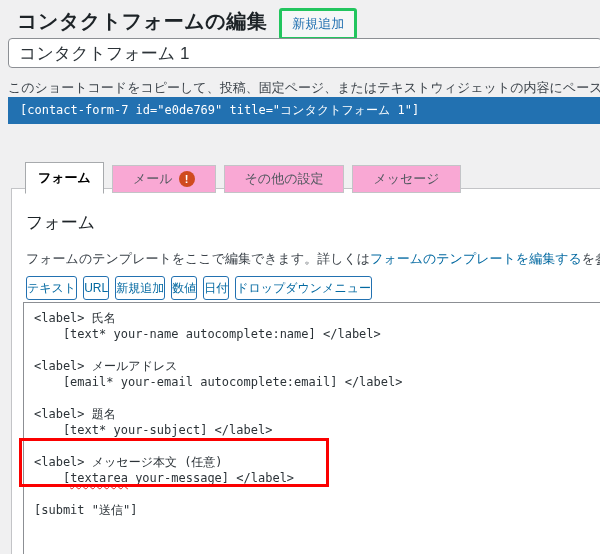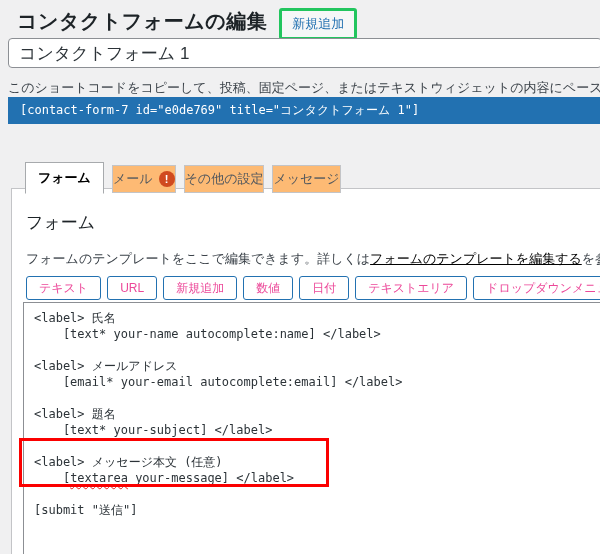--- a/index.html
+++ b/index.html
@@ -32,45 +32,45 @@
     position:absolute; left:8px; top:97px; width:594px; height:27px;
     background:#2271b1; color:#fff;
     font-family:"DejaVu Sans Mono","Liberation Mono",monospace;
     font-size:12px; line-height:27px; padding-left:12px;
     white-space:nowrap; overflow:hidden; cursor:text;
   }
   
   .tabs { position:absolute; left:25px; top:162px; display:flex; align-items:flex-end; gap:8px; z-index:3; }
   .tab {
     display:flex; align-items:center; gap:6px;
-    background:#fdba74; border:1px solid #c3c4c7;
-    padding:4px 0; font-size:13px; color:#50575e; cursor:pointer; white-space:nowrap;
+    background:#f9a8d4; border:1px solid #c3c4c7;
+    padding:4px 20px; font-size:13px; color:#50575e; cursor:pointer; white-space:nowrap;
   }
   .tab.active {
     background:#fff; border-color:#a7aaad; border-bottom-color:#fff;
     color:#000; font-weight:700; padding:6px 12px; margin-bottom:-1px;
   }
   .badge {
     display:inline-block; width:16px; height:16px; border-radius:50%;
     background:#d04a1f; color:#fff; font-weight:700; font-size:11px;
     line-height:16px; text-align:center;
   }
   
   .panel {
     position:absolute; left:11px; top:188px; width:595px; height:400px;
     background:#fff; border:1px solid #c3c4c7; z-index:1;
   }
   .panel-heading { margin:22px 0 0 14px; font-size:17px; font-weight:400; color:#1d2327; }
   .panel-desc { margin:16px 0 0 14px; font-size:13px; color:#3c434a; white-space:nowrap; }
-  .panel-desc a { color:#000000; text-decoration:underline; cursor:pointer; }
+  .panel-desc a { color:#0369a1; cursor:pointer; }
   .tag-buttons { display:flex; gap:6px; margin:8px 0 0 14px; white-space:nowrap; }
   .tag-btn {
-    font-family:inherit; font-size:12px; color:#ec4899;
+    font-family:inherit; font-size:12px; color:#0369a1;
     background:#fff; border:1px solid #2271b1; border-radius:3px;
-    padding:4px 12px; cursor:pointer; flex:0 0 auto; line-height:14px;
+    padding:4px 0; cursor:pointer; flex:0 0 auto; line-height:14px;
   }
   
   .code-editor {
     margin:2px 0 0 11px; width:600px; height:300px;
     background:#fff; border:1px solid #8c8f94;
     padding:7px 10px; cursor:text; overflow:hidden;
   }
   .code-line {
     font-family:"DejaVu Sans Mono","Liberation Mono",monospace;
     font-size:12px; line-height:16px; min-height:16px;
@@ -122,21 +122,20 @@
   <h2 class="panel-heading">フォーム</h2>
 
   <p class="panel-desc"><span>フォームのテンプレートをここで編集できます。詳しくは</span><a>フォームのテンプレートを編集する</a><span>を参照。</span></p>
 
   <div class="tag-buttons">
     <button class="tag-btn">テキスト</button>
     <button class="tag-btn">URL</button>
     <button class="tag-btn">新規追加</button>
     <button class="tag-btn">数値</button>
     <button class="tag-btn">日付</button>
-    <button class="tag-btn">テキストエリア</button>
     <button class="tag-btn">ドロップダウンメニュー</button>
 
   </div>
 
   <div class="code-editor">
     <div class="code-line">&lt;label&gt; 氏名</div>
     <div class="code-line">    [text* your-name autocomplete:name] &lt;/label&gt;</div>
     <div class="code-line"></div>
     <div class="code-line">&lt;label&gt; メールアドレス</div>
     <div class="code-line">    [email* your-email autocomplete:email] &lt;/label&gt;</div>

